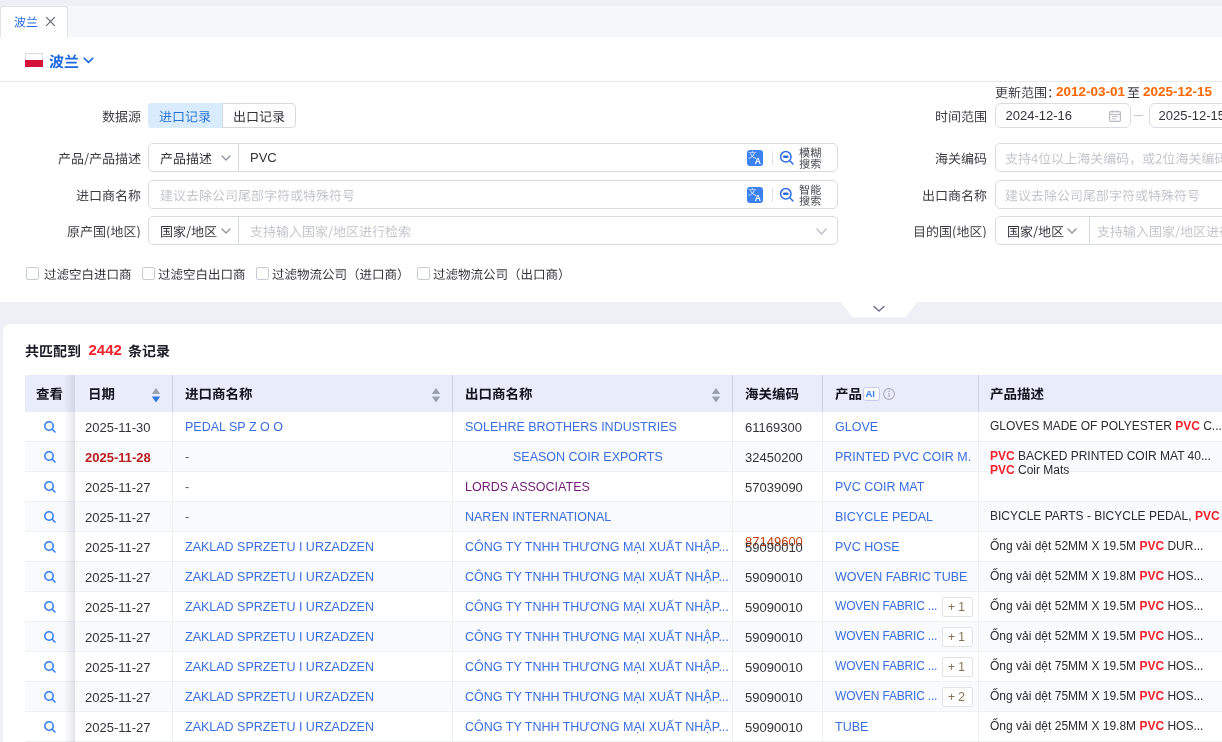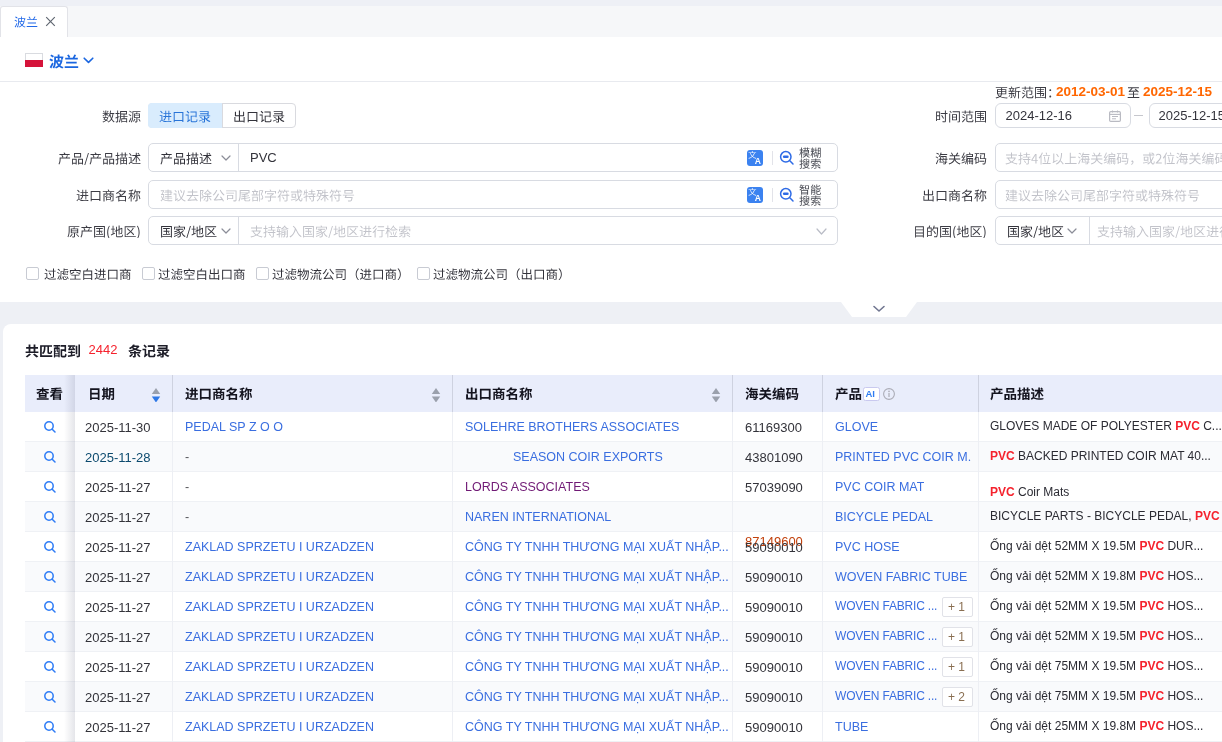--- a/index.html
+++ b/index.html
@@ -247,21 +247,21 @@
 <div class="a" style="left:841px;top:302px;width:76px;height:15px;background:#fff;clip-path:polygon(0 0,100% 0,calc(100% - 11px) 100%,11px 100%)"></div>
 <svg class="a" style="left:872px;top:305px" width="14" height="8" viewBox="0 0 14 8">
     <path d="M2 1.5 L7 6 L12 1.5" stroke="#707690" stroke-width="1.6" fill="none" stroke-linecap="round" stroke-linejoin="round"></path>
   </svg>
 <div class="a" style="left:3px;top:324px;width:1219px;height:418px;background:#fff;border-radius:8px 0 0 0"></div>
 <div class="a" style="left:25px;top:343.5px;">
     <svg width="56.0" height="14" viewBox="0 0 56.0 14">
       <path fill="#1d1d28" d="M8 10.4C9.2 11.4 10.9 12.7 11.7 13.6L13.3 12.6C12.4 11.7 10.7 10.4 9.5 9.6ZM4.2 9.6C3.5 10.6 2 11.7 0.7 12.4C1.1 12.7 1.7 13.2 2.1 13.6C3.4 12.8 5 11.5 6 10.3ZM1.1 3.1V4.7H3.6V7.4H0.6V9.1H13.4V7.4H10.4V4.7H13V3.1H10.4V0.5H8.6V3.1H5.4V0.5H3.6V3.1ZM5.4 7.4V4.7H8.6V7.4Z M27 1.2H15.1V12.9H27.3V11.2H16.8V2.8H18.9C18.8 5.9 18.7 7.8 16.9 9C17.3 9.3 17.8 9.9 18 10.3C20.2 8.9 20.5 6.5 20.5 2.8H22.4V7.8C22.4 9.4 22.7 9.9 24.1 9.9C24.4 9.9 25.2 9.9 25.5 9.9C26.6 9.9 27.1 9.3 27.2 7.1C26.8 6.9 26.1 6.7 25.8 6.4C25.7 8.1 25.6 8.4 25.3 8.4C25.1 8.4 24.5 8.4 24.4 8.4C24.1 8.4 24 8.3 24 7.8V2.8H27Z M35.5 1.1V2.7H39.5V5.3H35.6V11.2C35.6 12.9 36.1 13.4 37.6 13.4C37.9 13.4 39.2 13.4 39.6 13.4C41 13.4 41.5 12.7 41.6 10.3C41.2 10.2 40.5 9.9 40.1 9.6C40.1 11.5 40 11.8 39.4 11.8C39.1 11.8 38.1 11.8 37.9 11.8C37.3 11.8 37.2 11.7 37.2 11.2V6.9H39.5V7.8H41.1V1.1ZM30.1 10.3H33.4V11.3H30.1ZM30.1 9.2V8.1C30.3 8.2 30.6 8.4 30.7 8.6C31.4 7.9 31.5 6.8 31.5 6V4.9H32V7.2C32 8 32.2 8.2 32.8 8.2C32.9 8.2 33.2 8.2 33.3 8.2H33.4V9.2ZM28.6 0.9V2.4H30.5V3.5H28.9V13.5H30.1V12.6H33.4V13.3H34.7V3.5H33.2V2.4H35V0.9ZM31.6 3.5V2.4H32.1V3.5ZM30.1 8.1V4.9H30.7V6C30.7 6.7 30.7 7.4 30.1 8.1ZM32.8 4.9H33.4V7.4L33.3 7.4C33.3 7.4 33.3 7.4 33.1 7.4C33.1 7.4 32.9 7.4 32.9 7.4C32.8 7.4 32.8 7.4 32.8 7.2Z M50.7 1.7V10.2H52.3V1.7ZM53.4 0.6V11.5C53.4 11.7 53.3 11.8 53.1 11.8C52.8 11.8 52.1 11.8 51.3 11.8C51.6 12.2 51.8 12.9 51.9 13.4C53 13.4 53.8 13.3 54.3 13C54.9 12.8 55 12.3 55 11.5V0.6ZM42.7 11.5 43.1 13C45 12.7 47.7 12.2 50.1 11.8L50 10.3L47.3 10.8V9.1H49.9V7.7H47.3V6.4H45.8V7.7H43.2V9.1H45.8V11C44.6 11.2 43.6 11.4 42.7 11.5ZM43.7 6.4C44.1 6.2 44.7 6.2 48.5 5.8C48.7 6.1 48.8 6.3 48.9 6.5L50.1 5.7C49.8 4.9 48.9 3.6 48.2 2.7H50.2V1.2H42.9V2.7H44.6C44.3 3.4 43.9 4.1 43.8 4.3C43.6 4.6 43.3 4.8 43.1 4.9C43.3 5.3 43.6 6.1 43.7 6.4ZM47 3.4C47.2 3.7 47.5 4.1 47.8 4.5L45.2 4.7C45.7 4.1 46.1 3.4 46.4 2.7H48.1Z"></path>
     </svg>
   </div>
-<div class="lt" style="font-size:13px;color:#f5222d;font-weight:400;letter-spacing:0px;left:88.5px;top:341.3px;line-height:17.4px;">2442</div>
+<div class="lt" style="font-size:15px;color:#f5222d;font-weight:700;letter-spacing:0px;left:88.5px;top:341.3px;line-height:17.4px;">2442</div>
 <div class="a" style="left:128px;top:343.5px;">
     <svg width="42.0" height="14" viewBox="0 0 42.0 14">
       <path fill="#1d1d28" d="M3.8 9.8C3.1 10.6 1.9 11.4 1 11.9C1.3 12.2 1.8 12.8 2.1 13.1C3.1 12.5 4.4 11.4 5.1 10.4ZM8.8 10.7C9.7 11.4 10.8 12.5 11.2 13.2L12.5 12.3C12 11.6 10.9 10.5 10 9.8ZM8.9 3C8.4 3.5 7.7 4 7.1 4.4C6.3 4 5.7 3.5 5.2 3ZM5 0.4C4.3 1.7 2.9 3 0.9 3.9C1.3 4.2 1.8 4.8 2.1 5.2C2.8 4.8 3.4 4.4 4 3.9C4.5 4.4 4.9 4.8 5.4 5.2C3.9 5.8 2.2 6.2 0.4 6.4C0.7 6.8 1 7.4 1.1 7.9C3.3 7.5 5.3 7 7.1 6.1C8.7 6.9 10.5 7.4 12.6 7.7C12.8 7.3 13.3 6.6 13.6 6.2C11.8 6 10.2 5.7 8.8 5.1C9.9 4.4 10.8 3.4 11.5 2.2L10.3 1.5L10.1 1.6H6.3C6.5 1.3 6.7 1 6.8 0.7ZM6.1 7V8.1H2V9.6H6.1V11.9C6.1 12 6.1 12.1 5.9 12.1C5.7 12.1 5.1 12.1 4.6 12.1C4.8 12.5 5 13.1 5.1 13.6C6 13.6 6.7 13.5 7.2 13.3C7.7 13.1 7.8 12.7 7.8 11.9V9.6H12.2V8.1H7.8V7Z M15.4 1.7C16.2 2.4 17.3 3.4 17.7 4.1L18.9 2.9C18.4 2.3 17.3 1.3 16.5 0.6ZM14.5 4.7V6.3H16.6V10.6C16.6 11.4 16.2 11.9 15.9 12.2C16.1 12.4 16.6 13.1 16.7 13.4C17 13.1 17.4 12.7 19.8 11C19.7 10.7 19.4 10 19.3 9.5L18.2 10.3V4.7ZM19.8 1.3V3H25.1V5.9H20.1V11C20.1 12.9 20.7 13.3 22.5 13.3C22.9 13.3 24.8 13.3 25.2 13.3C26.9 13.3 27.4 12.7 27.6 10.2C27.1 10.1 26.4 9.8 26 9.5C25.9 11.4 25.8 11.7 25 11.7C24.6 11.7 23.1 11.7 22.7 11.7C21.9 11.7 21.8 11.6 21.8 11V7.4H25.1V8.1H26.8V1.3Z M29.6 8.2C30.5 8.7 31.6 9.5 32.2 10L33.3 8.8C32.8 8.3 31.6 7.6 30.7 7.2ZM29.7 1.1V2.6H37.9L37.8 3.4H30.2V4.9H37.8L37.7 5.6H28.9V7.1H34.1V9.3C32.1 10.1 30.1 10.8 28.7 11.3L29.7 12.8C30.9 12.3 32.5 11.6 34.1 10.9V12C34.1 12.2 34 12.2 33.8 12.2C33.6 12.2 32.8 12.2 32.1 12.2C32.3 12.6 32.6 13.2 32.7 13.6C33.7 13.6 34.5 13.6 35.1 13.4C35.6 13.2 35.8 12.8 35.8 12V10C36.9 11.4 38.4 12.5 40.3 13.1C40.5 12.6 41 11.9 41.4 11.6C40.1 11.2 38.9 10.7 38 9.9C38.8 9.4 39.7 8.8 40.5 8.1L39.2 7.1H41.2V5.6H39.5C39.6 4.2 39.7 2.6 39.7 1.1L38.4 1.1L38.1 1.1ZM35.8 7.1H39.1C38.5 7.7 37.6 8.4 36.9 8.9C36.5 8.5 36.1 8 35.8 7.4Z"></path>
     </svg>
   </div>
 <div class="a" style="left:25px;top:375px;width:1197px;height:37px;background:#e9edfb"></div>
 <div class="a" style="left:172px;top:375px;width:1px;height:37px;background:#ced2e0"></div>
 <div class="a" style="left:452px;top:375px;width:1px;height:37px;background:#ced2e0"></div>
 <div class="a" style="left:732px;top:375px;width:1px;height:37px;background:#ced2e0"></div>
 <div class="a" style="left:822px;top:375px;width:1px;height:37px;background:#ced2e0"></div>
@@ -325,57 +325,57 @@
 <div class="a" style="left:452px;top:412px;width:1px;height:30px;background:#edeff4"></div>
 <div class="a" style="left:732px;top:412px;width:1px;height:30px;background:#edeff4"></div>
 <div class="a" style="left:822px;top:412px;width:1px;height:30px;background:#edeff4"></div>
 <div class="a" style="left:978px;top:412px;width:1px;height:30px;background:#edeff4"></div>
 <svg class="a" style="left:44px;top:421.4px" width="12" height="12" viewBox="0 0 12 12">
     <circle cx="5" cy="5" r="4.2" stroke="#2e7cf6" stroke-width="1.5" fill="none"></circle>
     <path d="M8.2 8.2 L11 11" stroke="#2e7cf6" stroke-width="1.5" stroke-linecap="round"></path>
   </svg>
 <div class="lt" style="font-size:13px;color:#33333a;font-weight:400;letter-spacing:0px;left:85px;top:419.5px;line-height:15.1px;">2025-11-30</div>
 <div class="lt" style="font-size:12.5px;color:#3a6ee0;font-weight:400;letter-spacing:0px;left:185px;top:413.8px;line-height:14.5px;padding-top:6px;max-width:255px;overflow:hidden;">PEDAL SP Z O O</div>
-<div class="lt" style="font-size:12.5px;color:#3a6ee0;font-weight:400;letter-spacing:0px;left:465px;top:413.8px;line-height:14.5px;padding-top:6px;max-width:265px;overflow:hidden;">SOLEHRE BROTHERS ASSOCIATES</div>
+<div class="lt" style="font-size:12.5px;color:#3a6ee0;font-weight:400;letter-spacing:0px;left:465px;top:413.8px;line-height:14.5px;padding-top:6px;max-width:265px;overflow:hidden;">SOLEHRE BROTHERS INDUSTRIES</div>
 <div class="lt" style="font-size:13px;color:#33333a;font-weight:400;letter-spacing:0px;left:745px;top:419.5px;line-height:15.1px;">61169300</div>
 <div class="lt" style="font-size:12.5px;color:#3a6ee0;font-weight:400;letter-spacing:0px;left:835px;top:413.8px;line-height:14.5px;padding-top:6px;max-width:137px;overflow:hidden;">GLOVE</div>
 <div class="lt" style="font-size:12px;color:#2b2b33;font-weight:400;letter-spacing:0px;left:990px;top:414.0px;line-height:13.9px;padding-top:6px;max-width:235px;overflow:hidden;">GLOVES MADE OF POLYESTER <b style="color:#f5222d">PVC</b> C...</div>
 <div class="a" style="left:25px;top:442px;width:1197px;height:30px;background:#f9fafc"></div>
 <div class="a" style="left:25px;top:471px;width:1197px;height:1px;background:#eff1f5"></div>
 <div class="a" style="left:172px;top:442px;width:1px;height:30px;background:#edeff4"></div>
 <div class="a" style="left:452px;top:442px;width:1px;height:30px;background:#edeff4"></div>
 <div class="a" style="left:732px;top:442px;width:1px;height:30px;background:#edeff4"></div>
 <div class="a" style="left:822px;top:442px;width:1px;height:30px;background:#edeff4"></div>
 <div class="a" style="left:978px;top:442px;width:1px;height:30px;background:#edeff4"></div>
 <svg class="a" style="left:44px;top:451.4px" width="12" height="12" viewBox="0 0 12 12">
     <circle cx="5" cy="5" r="4.2" stroke="#2e7cf6" stroke-width="1.5" fill="none"></circle>
     <path d="M8.2 8.2 L11 11" stroke="#2e7cf6" stroke-width="1.5" stroke-linecap="round"></path>
   </svg>
-<div class="lt" style="font-size:13px;color:#0c4a6e;font-weight:400;letter-spacing:0px;left:85px;top:449.5px;line-height:15.1px;">2025-11-28</div>
+<div class="lt" style="font-size:13px;color:#b91c1c;font-weight:700;letter-spacing:0px;left:85px;top:449.5px;line-height:15.1px;">2025-11-28</div>
 <div class="lt" style="font-size:12.5px;color:#55555a;font-weight:400;letter-spacing:0px;left:185px;top:443.8px;line-height:14.5px;padding-top:6px;max-width:255px;overflow:hidden;">-</div>
 <div class="lt" style="font-size:12.5px;color:#3a6ee0;font-weight:400;letter-spacing:0px;left:465px;top:443.8px;line-height:14.5px;padding-top:6px;max-width:265px;overflow:hidden;margin-left:48px;">SEASON COIR EXPORTS</div>
-<div class="lt" style="font-size:13px;color:#33333a;font-weight:400;letter-spacing:0px;left:745px;top:449.5px;line-height:15.1px;">43801090</div>
+<div class="lt" style="font-size:13px;color:#33333a;font-weight:400;letter-spacing:0px;left:745px;top:449.5px;line-height:15.1px;">32450200</div>
 <div class="lt" style="font-size:12.5px;color:#3a6ee0;font-weight:400;letter-spacing:0px;left:835px;top:443.8px;line-height:14.5px;padding-top:6px;max-width:137px;overflow:hidden;">PRINTED PVC COIR M...</div>
 <div class="lt" style="font-size:12px;color:#2b2b33;font-weight:400;letter-spacing:0px;left:990px;top:444.0px;line-height:13.9px;padding-top:6px;max-width:235px;overflow:hidden;"><b style="color:#f5222d">PVC</b> BACKED PRINTED COIR MAT 40...</div>
 <div class="a" style="left:25px;top:501px;width:1197px;height:1px;background:#eff1f5"></div>
 <div class="a" style="left:172px;top:472px;width:1px;height:30px;background:#edeff4"></div>
 <div class="a" style="left:452px;top:472px;width:1px;height:30px;background:#edeff4"></div>
 <div class="a" style="left:732px;top:472px;width:1px;height:30px;background:#edeff4"></div>
 <div class="a" style="left:822px;top:472px;width:1px;height:30px;background:#edeff4"></div>
 <div class="a" style="left:978px;top:472px;width:1px;height:30px;background:#edeff4"></div>
 <svg class="a" style="left:44px;top:481.4px" width="12" height="12" viewBox="0 0 12 12">
     <circle cx="5" cy="5" r="4.2" stroke="#2e7cf6" stroke-width="1.5" fill="none"></circle>
     <path d="M8.2 8.2 L11 11" stroke="#2e7cf6" stroke-width="1.5" stroke-linecap="round"></path>
   </svg>
 <div class="lt" style="font-size:13px;color:#33333a;font-weight:400;letter-spacing:0px;left:85px;top:479.5px;line-height:15.1px;">2025-11-27</div>
 <div class="lt" style="font-size:12.5px;color:#55555a;font-weight:400;letter-spacing:0px;left:185px;top:473.8px;line-height:14.5px;padding-top:6px;max-width:255px;overflow:hidden;">-</div>
 <div class="lt" style="font-size:12.5px;color:#701a75;font-weight:400;letter-spacing:0px;left:465px;top:473.8px;line-height:14.5px;padding-top:6px;max-width:265px;overflow:hidden;">LORDS ASSOCIATES</div>
 <div class="lt" style="font-size:13px;color:#33333a;font-weight:400;letter-spacing:0px;left:745px;top:479.5px;line-height:15.1px;">57039090</div>
 <div class="lt" style="font-size:12.5px;color:#3a6ee0;font-weight:400;letter-spacing:0px;left:835px;top:473.8px;line-height:14.5px;padding-top:6px;max-width:137px;overflow:hidden;">PVC COIR MAT</div>
-<div class="lt" style="font-size:12px;color:#2b2b33;font-weight:400;letter-spacing:0px;left:990px;top:480px;line-height:13.9px;padding-top:6px;max-width:235px;overflow:hidden;"><b style="color:#f5222d">PVC</b> Coir Mats</div>
+<div class="lt" style="font-size:12px;color:#2b2b33;font-weight:400;letter-spacing:0px;left:990px;top:458px;line-height:13.9px;padding-top:6px;max-width:235px;overflow:hidden;"><b style="color:#f5222d">PVC</b> Coir Mats</div>
 <div class="a" style="left:25px;top:502px;width:1197px;height:30px;background:#f9fafc"></div>
 <div class="a" style="left:25px;top:531px;width:1197px;height:1px;background:#eff1f5"></div>
 <div class="a" style="left:172px;top:502px;width:1px;height:30px;background:#edeff4"></div>
 <div class="a" style="left:452px;top:502px;width:1px;height:30px;background:#edeff4"></div>
 <div class="a" style="left:732px;top:502px;width:1px;height:30px;background:#edeff4"></div>
 <div class="a" style="left:822px;top:502px;width:1px;height:30px;background:#edeff4"></div>
 <div class="a" style="left:978px;top:502px;width:1px;height:30px;background:#edeff4"></div>
 <svg class="a" style="left:44px;top:511.4px" width="12" height="12" viewBox="0 0 12 12">
     <circle cx="5" cy="5" r="4.2" stroke="#2e7cf6" stroke-width="1.5" fill="none"></circle>
     <path d="M8.2 8.2 L11 11" stroke="#2e7cf6" stroke-width="1.5" stroke-linecap="round"></path>

